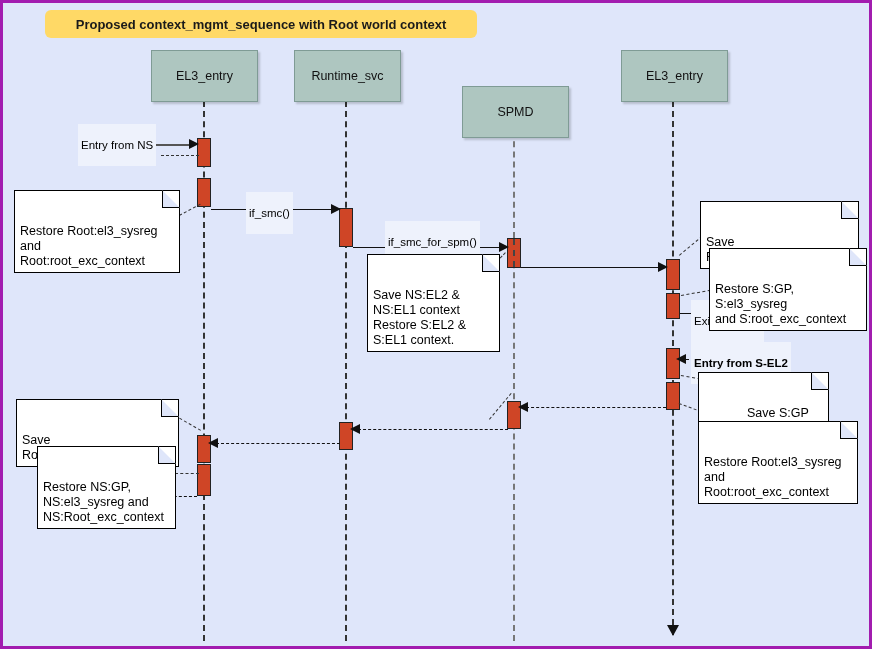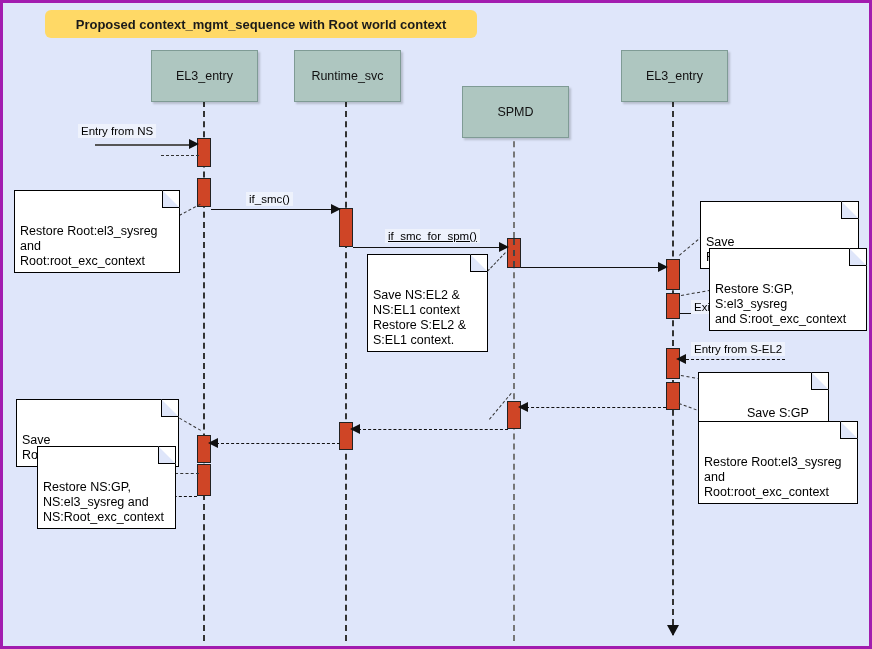--- a/index.html
+++ b/index.html
@@ -55,21 +55,21 @@
   .arrowline{position:absolute;height:0;}
   .arrowline.solid{border-top:1.6px solid #111;}
   .arrowline.dash{border-top:1.6px dashed #111;}
   .arrowline.grey{border-top:2.4px solid #555;}
   .ahead{position:absolute;width:0;height:0;}
   .ahead.right{border-top:5px solid transparent;border-bottom:5px solid transparent;border-left:10px solid #111;}
   .ahead.left{border-top:5px solid transparent;border-bottom:5px solid transparent;border-right:10px solid #111;}
   .ahead.down{border-left:6px solid transparent;border-right:6px solid transparent;border-top:11px solid #111;}
   .msglabel{
     position:absolute;font-size:11.5px;color:#000;
-    background:#eef2fc;padding:1px 3px;white-space:nowrap;
+    background:#eef2fc;padding:15px 3px;white-space:nowrap;
   }
   .conn{position:absolute;height:0;border-top:1px dashed #333;transform-origin:0 0;}
 </style>
 </head>
 <body>
 
 <div id="canvas">
 
   <div class="title-banner">Proposed context_mgmt_sequence with Root world context</div>
 
@@ -110,32 +110,32 @@
   <div class="arrowline grey" style="left:92px;top:141px;width:96px;"></div>
   <div class="ahead right" style="left:186px;top:136px;"></div>
   <div class="msglabel" style="left:75px;top:121px;">Entry from NS</div>
 
   <div class="arrowline solid" style="left:208px;top:206px;width:122px;"></div>
   <div class="ahead right" style="left:328px;top:201px;"></div>
   <div class="msglabel" style="left:243px;top:189px;">if_smc()</div>
 
   <div class="arrowline solid" style="left:350px;top:244px;width:148px;"></div>
   <div class="ahead right" style="left:496px;top:239px;"></div>
-  <div class="msglabel" style="left:382px;top:226px;text-decoration:underline;">if_smc_for_spm()</div>
+  <div class="msglabel" style="left:382px;top:218px;">if_smc_for_spm()</div>
 
   <div class="arrowline solid" style="left:518px;top:264px;width:139px;"></div>
   <div class="ahead right" style="left:655px;top:259px;"></div>
 
   <div class="arrowline solid" style="left:677px;top:310px;width:105px;"></div>
   <div class="ahead right" style="left:780px;top:305px;"></div>
   <div class="msglabel" style="left:688px;top:297px;">Exit to S-EL2</div>
 
   <div class="arrowline dash" style="left:683px;top:356px;width:99px;"></div>
   <div class="ahead left" style="left:673px;top:351px;"></div>
-  <div class="msglabel" style="left:688px;top:339px;">Entry from S-EL2</div>
+  <div class="msglabel" style="left:688px;top:339px;font-weight:bold;">Entry from S-EL2</div>
 
   <div class="arrowline dash" style="left:523px;top:404px;width:140px;"></div>
   <div class="ahead left" style="left:515px;top:399px;"></div>
 
   <div class="arrowline dash" style="left:355px;top:426px;width:150px;"></div>
   <div class="ahead left" style="left:347px;top:421px;"></div>
 
   <div class="arrowline dash" style="left:213px;top:440px;width:124px;"></div>
   <div class="ahead left" style="left:205px;top:435px;"></div>
 
@@ -156,21 +156,21 @@
   <div class="conn" style="left:172px;top:470px;width:24px;"></div>
 
 
   <div class="note" style="left:11px;top:187px;width:166px;">
     <span class="note-fold2"></span>
     <span>Restore Root:el3_sysreg
 and
 Root:root_exc_context</span>
   </div>
 
-  <div class="note" style="left:364px;top:251px;width:121px;">
+  <div class="note" style="left:364px;top:251px;width:133px;">
     <span class="note-fold2"></span>
     <span>Save NS:EL2 &amp;
 NS:EL1 context
 Restore S:EL2 &amp;
 S:EL1 context.</span>
   </div>
 
   <div class="note" style="left:697px;top:198px;width:159px;">
     <span class="note-fold2"></span>
     <span>Save Root:root_exc_context</span>

